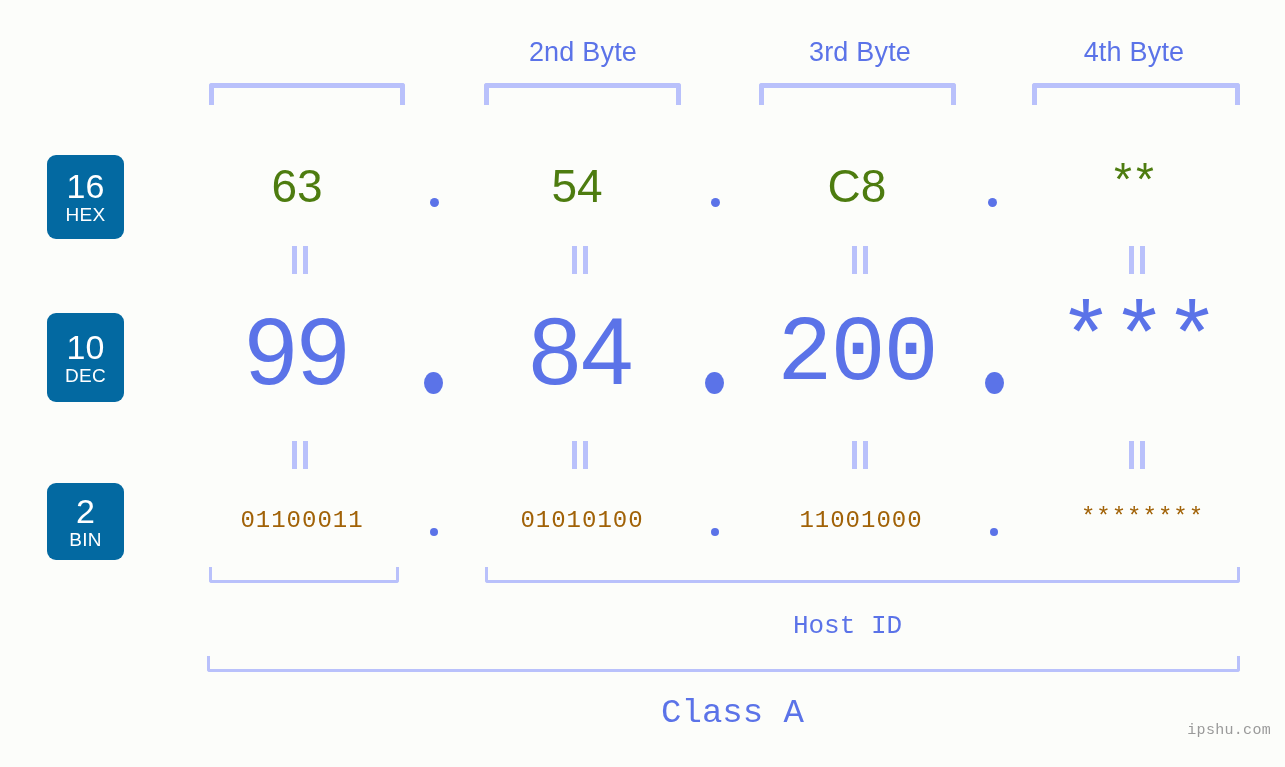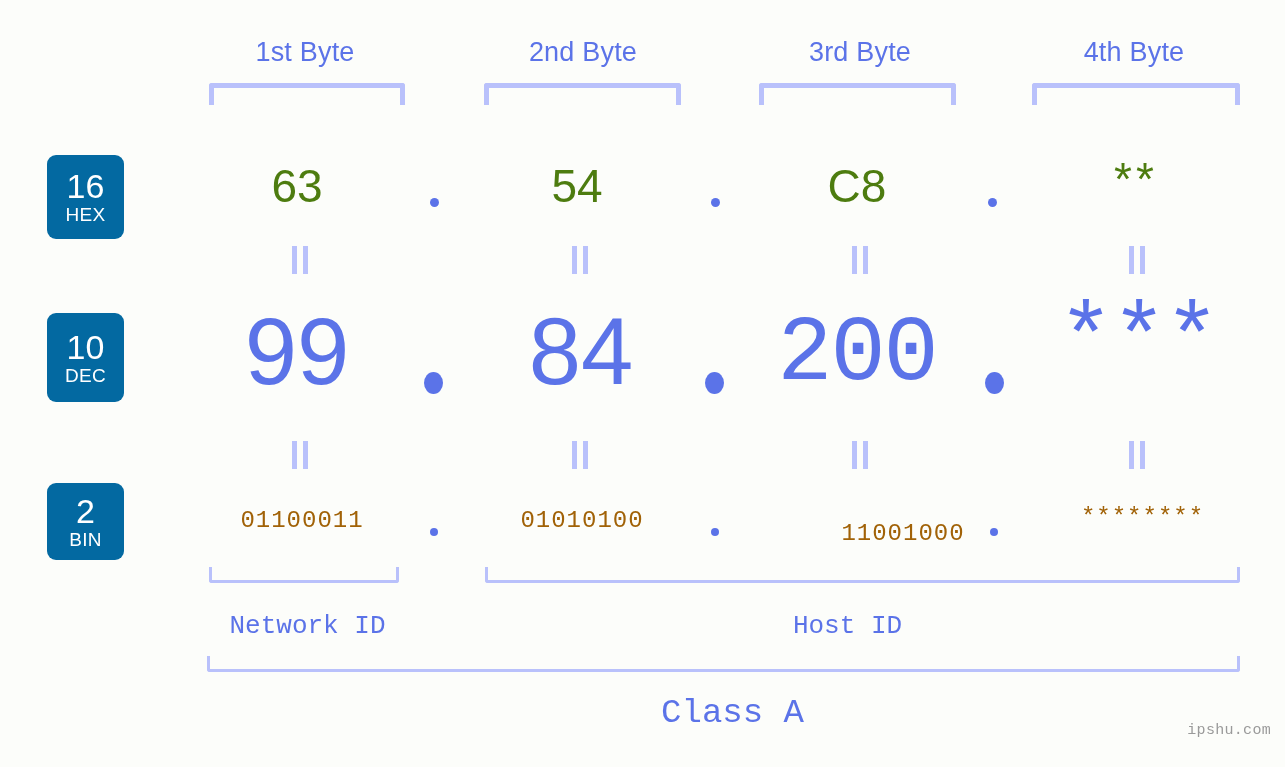--- a/index.html
+++ b/index.html
@@ -178,21 +178,20 @@
     font-size: 15px;
     color: #9a9a9a;
     letter-spacing: .3px;
   }
 </style>
 </head>
 <body>
 
 <div id="stage">
 
-  <div class="byte-label" style="left:205px; width:200px;">1st Byte</div>
   <div class="byte-label" style="left:483px; width:200px;">2nd Byte</div>
   <div class="byte-label" style="left:760px; width:200px;">3rd Byte</div>
   <div class="byte-label" style="left:1034px; width:200px;">4th Byte</div>
 
   <div class="bracket down" style="left:209px; top:83px; width:196px;"></div>
   <div class="bracket down" style="left:484px; top:83px; width:197px;"></div>
   <div class="bracket down" style="left:759px; top:83px; width:197px;"></div>
   <div class="bracket down" style="left:1032px; top:83px; width:208px;"></div>
 
   <div class="badge" style="left:47px; top:155px; height:84px;">
@@ -262,29 +261,28 @@
   <div class="badge" style="left:47px; top:483px; height:77px;">
     <span class="num">2</span>
     <span class="nm">BIN</span>
   </div>
 
   <div class="binrow">
     <div class="cell" style="left:202px; top:499px; width:200px;">01100011</div>
     <div class="dot bn" style="left:430px; top:528px;"></div>
     <div class="cell" style="left:482px; top:499px; width:200px;">01010100</div>
     <div class="dot bn" style="left:711px; top:528px;"></div>
-    <div class="cell" style="left:761px; top:512px; width:200px;margin-left:42px;">11001000</div>
+    <div class="cell" style="left:761px; top:499px; width:200px;">11001000</div>
     <div class="dot bn" style="left:990px; top:528px;"></div>
     <div class="cell" style="left:1040px; top:496px; width:205px;">********</div>
   </div>
 
   <div class="bracket up thin" style="left:209px; top:567px; width:190px;"></div>
   <div class="bracket up thin" style="left:485px; top:567px; width:755px;"></div>
 
-  <div class="idlabel" style="left:205px; width:205px; top:611px;">Network ID</div>
   <div class="idlabel" style="left:745px; width:205px; top:611px;">Host ID</div>
 
   <div class="bracket up thin" style="left:207px; top:656px; width:1033px;"></div>
 
   <div class="classlabel" style="left:630px; width:205px; top:693px;">Class A</div>
 
   <div class="watermark">ipshu.com</div>
 
 </div>
 

